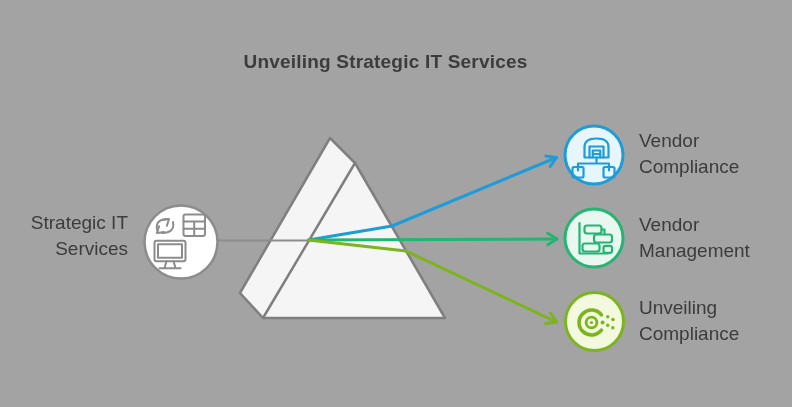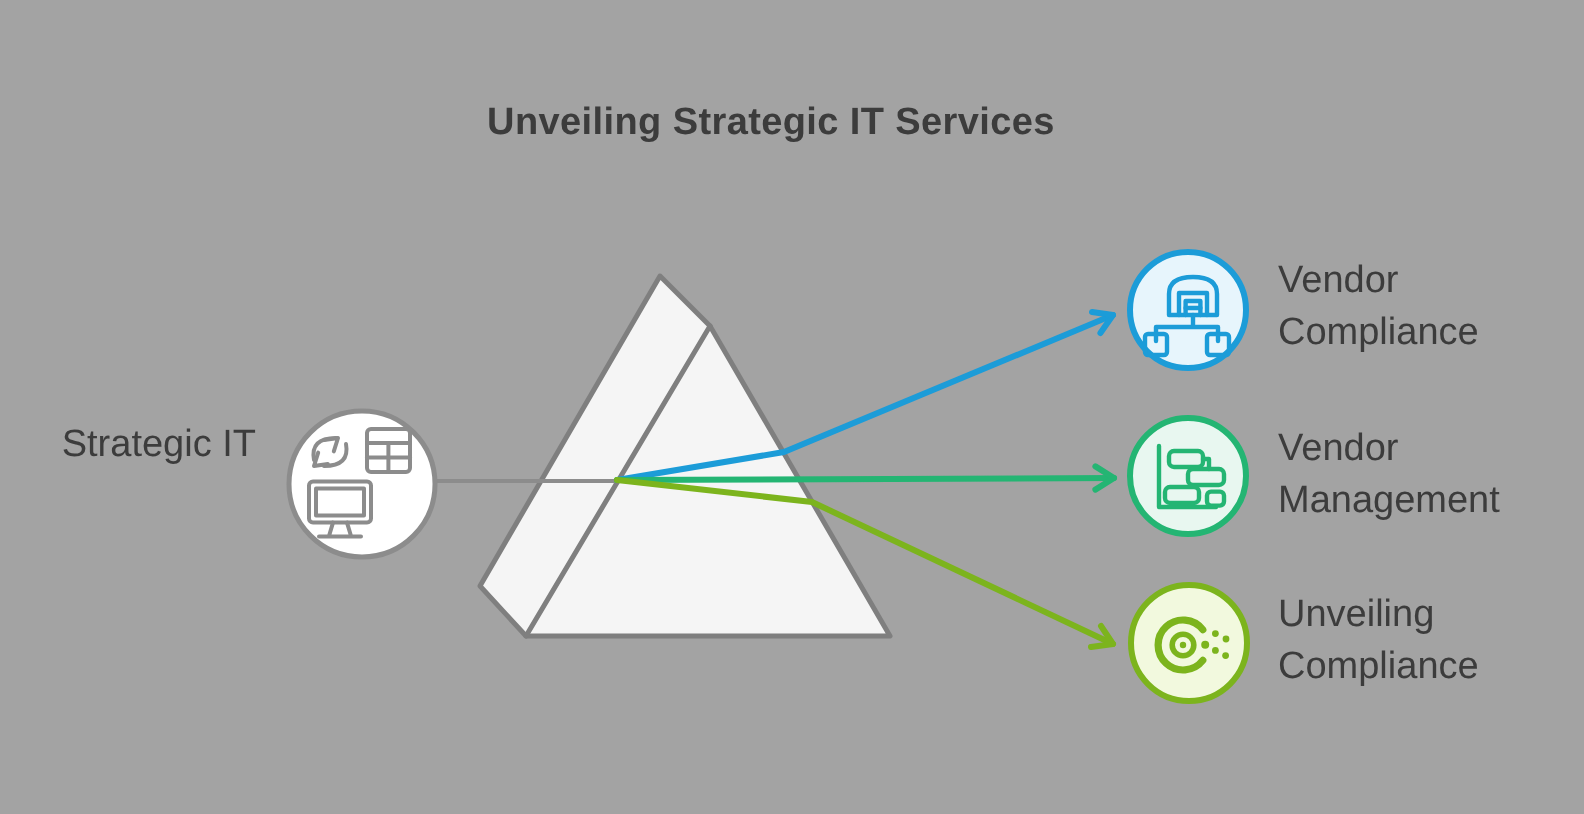--- a/index.html
+++ b/index.html
@@ -116,20 +116,21 @@
         <circle cx="607.7" cy="325.2" r="1.7" class="fill-lime"></circle>
         <circle cx="612.8" cy="327.8" r="1.7" class="fill-lime"></circle>
       </g>
     </g>
   </svg>
 
   <div class="title">Unveiling Strategic IT Services</div>
 
   <div class="label label-source">
     <span>Strategic IT</span>
+    <span>Services</span>
   </div>
 
   <div class="label label-out label-vendor">
     <span>Vendor</span>
     <span>Compliance</span>
   </div>
 
   <div class="label label-out label-roadmap">
     <span>Vendor</span>
     <span>Management</span>

